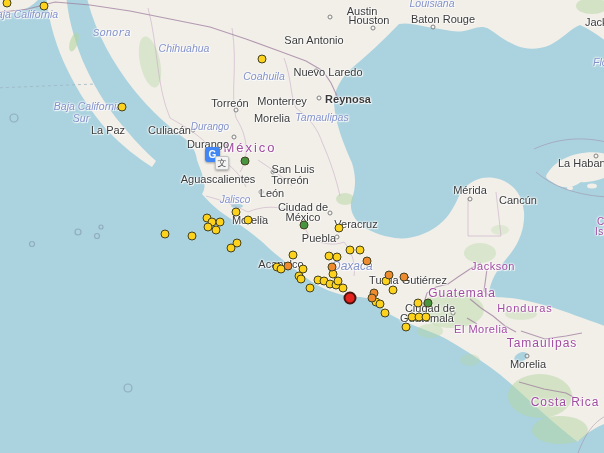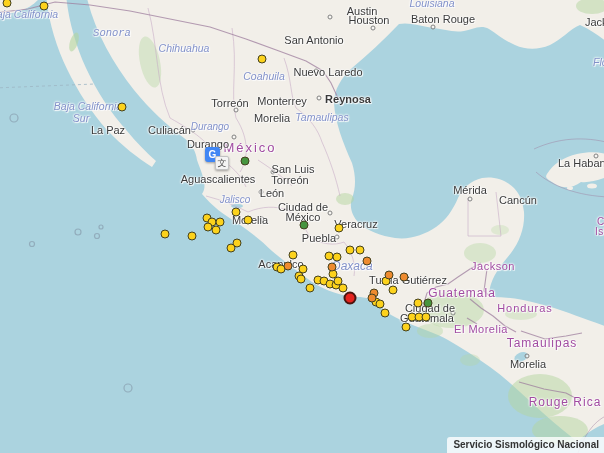--- a/index.html
+++ b/index.html
@@ -212,21 +212,21 @@
       <div class="ring" style="left: 453px; top: 313px;"></div>
       <div class="ring" style="left: 433px; top: 27px;"></div>
     </div>
   <div id="labels">
       <span class="lbl country" style="left: 250px; top: 147px; font-size: 13px; letter-spacing: 2px;">México</span>
       <span class="lbl country" style="left: 462px; top: 293px; font-size: 12px; letter-spacing: 1px;">Guatemala</span>
       <span class="lbl country" style="left: 493px; top: 266px; font-size: 11px; letter-spacing: 0.5px;">Jackson</span>
       <span class="lbl country" style="left: 525px; top: 308px; font-size: 11px; letter-spacing: 1px;">Honduras</span>
       <span class="lbl country" style="left: 481px; top: 329px; font-size: 11px; letter-spacing: 0.5px;">El Morelia</span>
       <span class="lbl country" style="left: 542px; top: 343px; font-size: 12px; letter-spacing: 1px;">Tamaulipas</span>
-      <span class="lbl country" style="left: 565px; top: 402px; font-size: 12px; letter-spacing: 1px;">Rouge Rica</span>
+      <span class="lbl country" style="left: 565px; top: 402px; font-size: 12px; letter-spacing: 1px;">Costa Rica</span>
       <span class="lbl country left" style="left: 597px; top: 221px; font-size: 10px; letter-spacing: 0.5px;">Cayman</span>
       <span class="lbl country left" style="left: 595px; top: 231px; font-size: 10px; letter-spacing: 0.5px;">Islands</span>
       <span class="lbl state" style="left: 24px; top: 14px;">Baja California</span>
       <span class="lbl state" style="left: 112px; top: 33px; font-family: Liberation Mono, monospace;">Sonora</span>
       <span class="lbl state" style="left: 184px; top: 48px;">Chihuahua</span>
       <span class="lbl state" style="left: 264px; top: 76px;">Coahuila</span>
       <span class="lbl state" style="left: 88px; top: 106px;">Baja California</span>
       <span class="lbl state" style="left: 81px; top: 118px;">Sur</span>
       <span class="lbl state" style="left: 210px; top: 126px; font-size: 10px;">Durango</span>
       <span class="lbl state" style="left: 322px; top: 117px;">Tamaulipas</span>
@@ -321,16 +321,13 @@
       <div class="q q-green" style="left: 304px; top: 225px;"></div>
       <div class="q q-green" style="left: 428px; top: 303px;"></div>
       <div class="q q-red" style="left: 350px; top: 298px;"></div>
     </div>
 
   <div id="gt">
     <div class="gt-blue">G</div>
     <div class="gt-char">文</div>
   </div>
 
-  <div id="attr">
-    <span>Servicio Sismológico Nacional</span>
-  </div>
 </div>
 
 </body></html>

